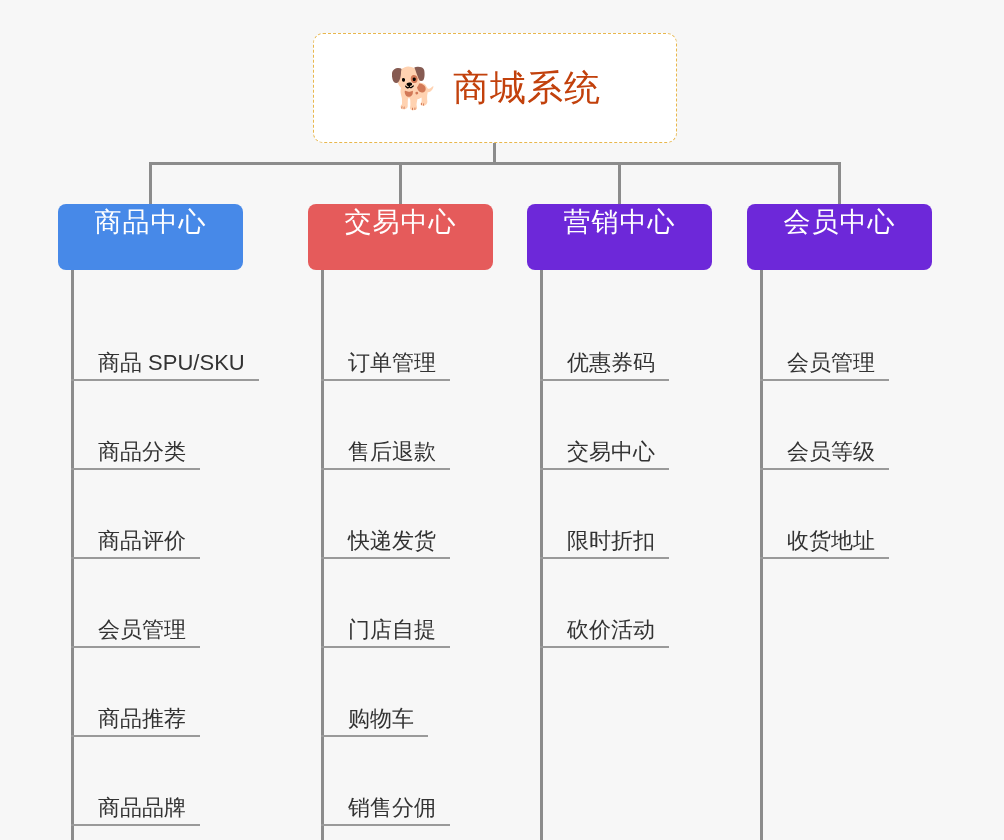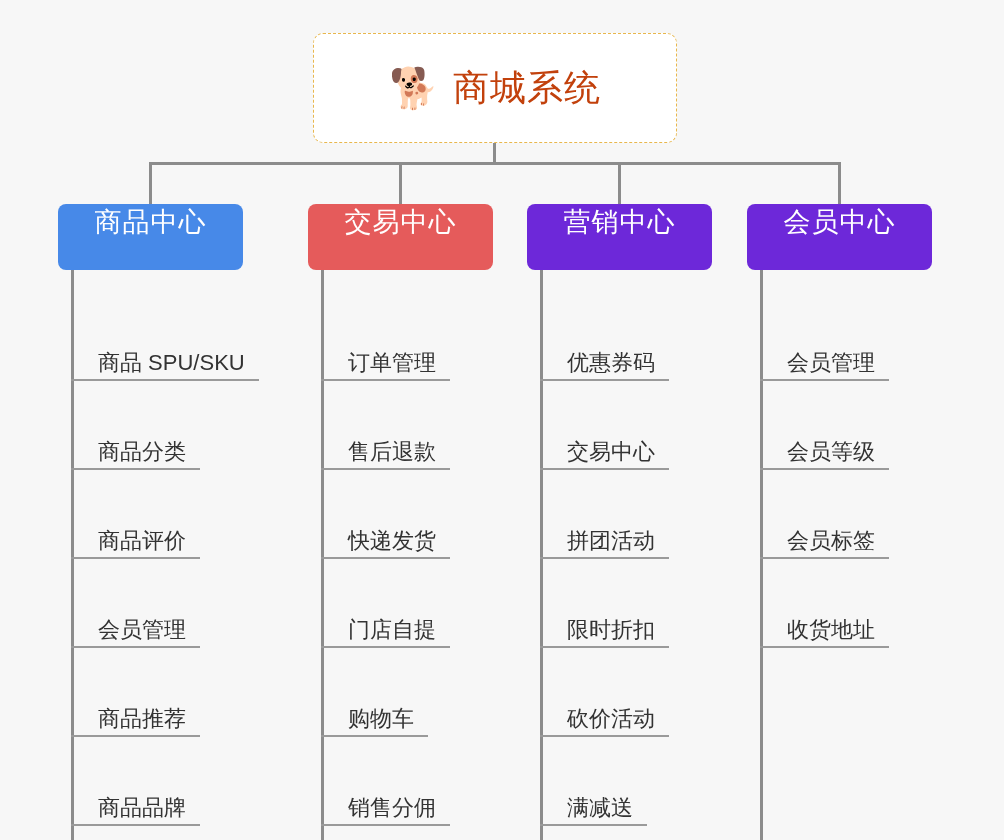--- a/index.html
+++ b/index.html
@@ -180,48 +180,39 @@
     </div>
     <div class="leaf-list">
       <div class="leaf-spine" style="height:580px;"></div>
       <div class="leaf">
           <span class="leaf-text">优惠券码</span>
         </div>
       <div class="leaf">
           <span class="leaf-text">交易中心</span>
         </div>
       <div class="leaf">
-          <span class="leaf-text">拼团活动</span>
-        </div>
-      <div class="leaf">
           <span class="leaf-text">限时折扣</span>
         </div>
       <div class="leaf">
           <span class="leaf-text">砍价活动</span>
-        </div>
-      <div class="leaf">
-          <span class="leaf-text">满减送</span>
         </div>
     </div>
   </div>
 
   <div class="branch" style="left:747px; width:220px;">
     <div class="branch-header" style="width:185px; background:#6d28d9;">
       <span>会员中心</span>
     </div>
     <div class="leaf-list">
       <div class="leaf-spine" style="height:580px;"></div>
       <div class="leaf">
           <span class="leaf-text">会员管理</span>
         </div>
       <div class="leaf">
           <span class="leaf-text">会员等级</span>
         </div>
       <div class="leaf">
-          <span class="leaf-text">会员标签</span>
-        </div>
-      <div class="leaf">
           <span class="leaf-text">收货地址</span>
         </div>
     </div>
   </div>
 
 </div>
 
 </body></html>

